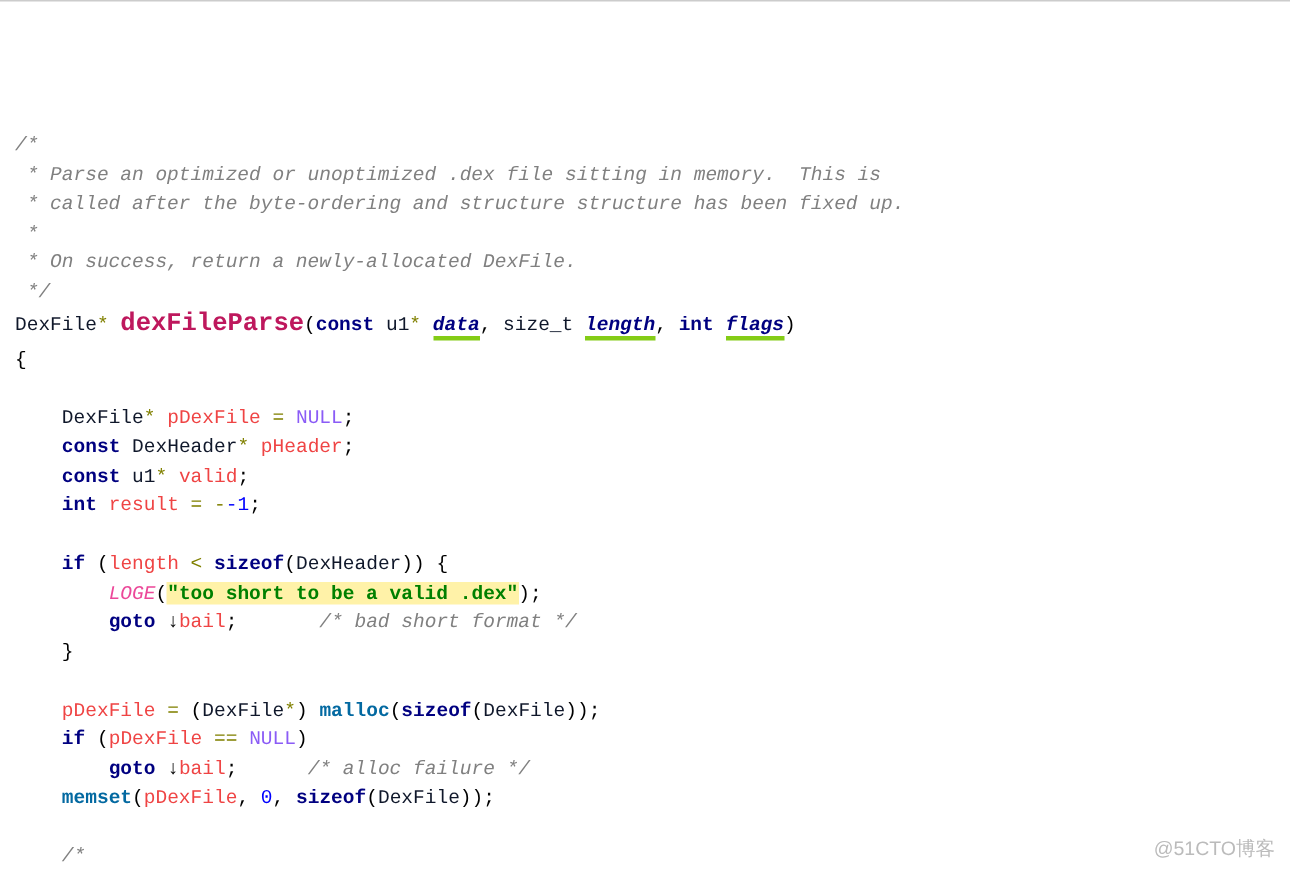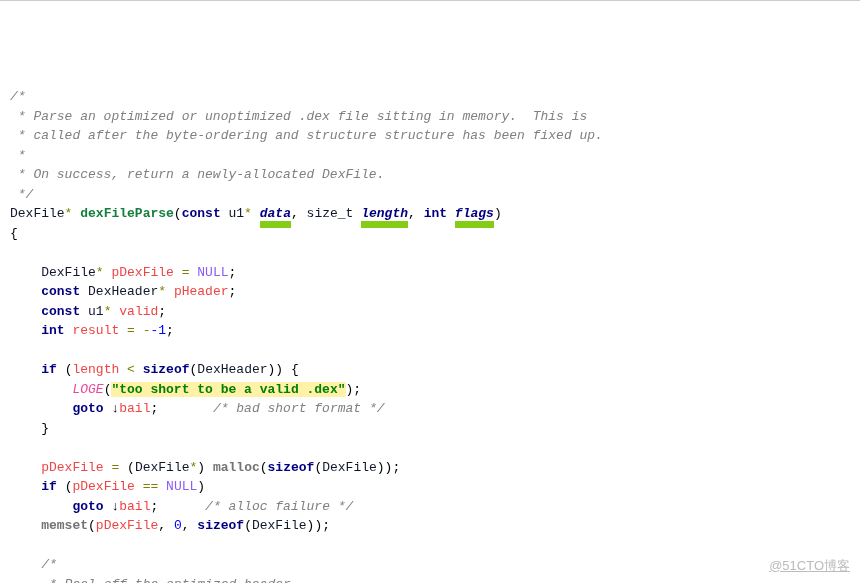--- a/index.html
+++ b/index.html
@@ -13,39 +13,38 @@
     color: #000;
     position: relative;
     width: 860px;
     height: 583px;
     overflow: hidden;
     border-top: 1px solid #ccc;
   }
   .cm { color: #808080; font-style: italic; }
   .kw { color: #000080; font-weight: bold; text-align: center; }
   .ty { color: #0f172a; }
-  .big { font-size: 13px; font-weight: bold; color: #15803d; margin-top: 36px; }
-  .pm { color: #000080; font-weight: bold; font-style: italic; border-bottom: 7px solid #84cc16; }
+  .big { font-size: 17px; font-weight: bold; color: #be185d; margin-top: 36px; }
+  .pm { color: #000080; font-weight: bold; font-style: italic; border-bottom: 3px solid #84cc16; }
   .id { color: #ef4444; }
   .op { color: #808000; }
   .nm { color: #0000ff; }
   .mc { color: #8b5cf6; text-align: right; }
-  .fnc { color: #737373; font-weight: bold; }
+  .fnc { color: #0369a1; font-weight: bold; }
   .hl { background: #fff2a8; }
   .gr { color: #ec4899; font-style: italic; }
   .str { color: #008000; font-weight: bold; }
   .wm {
     position: absolute;
     right: 10px;
     bottom: 8px;
     color: #bbb;
     font-family: sans-serif;
     font-size: 13px;
     white-space: nowrap;
-    text-decoration: underline;
   }
 </style>
 </head>
 <body>
 
 
 
 <div><span class="cm">/*</span>
 <span class="cm"> * Parse an optimized or unoptimized .dex file sitting in memory.  This is</span>
 <span class="cm"> * called after the byte-ordering and structure structure has been fixed up.</span>

